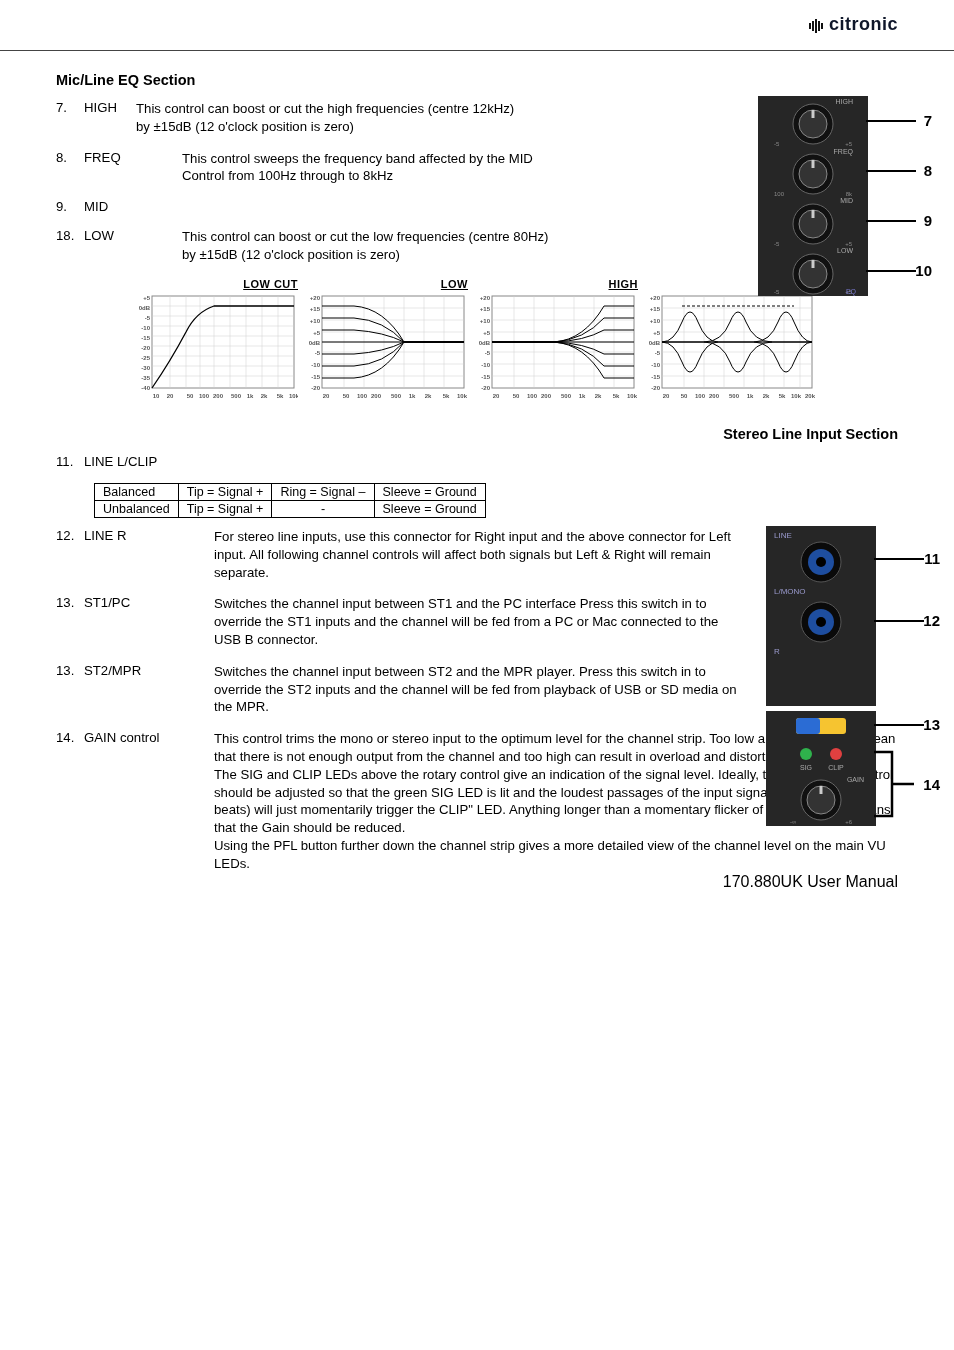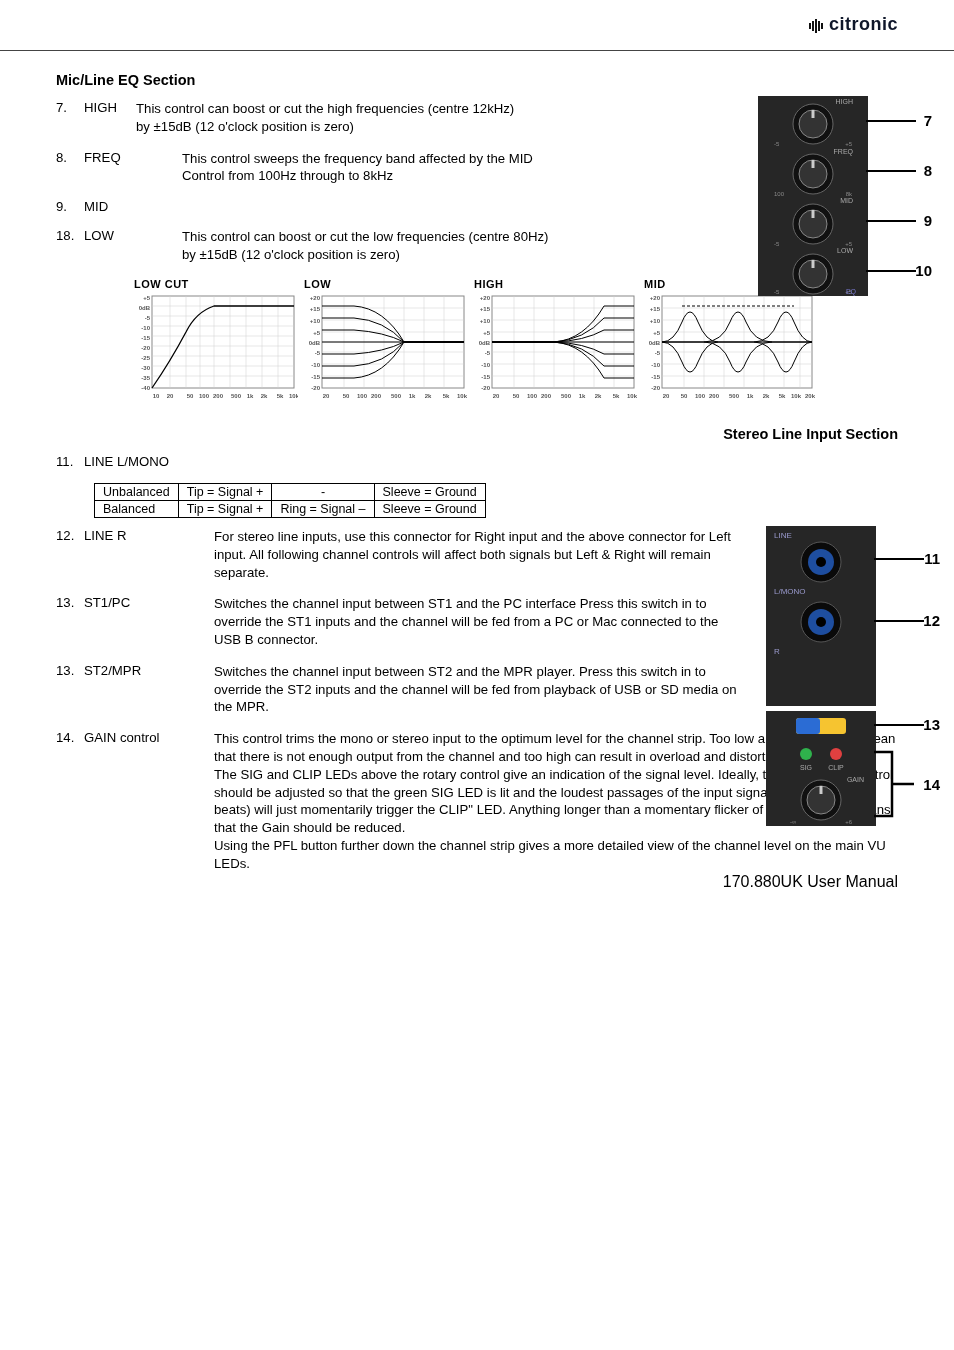--- a/index.html
+++ b/index.html
@@ -31,21 +31,21 @@
 
   .knob-panel { position:absolute; top:96px; right:56px; width:140px;}
   .knob-panel .ptr { position:absolute; left:108px; width:50px; height:0; border-top:2.5px solid #000;}
   .knob-panel .pnum { position:absolute; right:-34px; font-weight:bold; font-size:15px;}
 
   .stereo-panel { position:absolute; top:526px; right:48px; width:140px;}
   .stereo-panel .ptr { position:absolute; left:108px; width:50px; height:0; border-top:2.5px solid #000;}
   .stereo-panel .pnum { position:absolute; right:-34px; font-weight:bold; font-size:15px;}
 
   .graphs { display:flex; gap:6px; margin:4px 0 8px 78px;}
-  .graph-box { text-align:left; font-size:11px; font-weight:bold;}
+  .graph-box { text-align:right; font-size:11px; font-weight:bold;text-decoration:underline;}
   .graph-box .title{ margin-bottom:2px; letter-spacing:.5px;}
 
   table.sig { border-collapse: collapse; margin:2px 0 10px 38px; font-size:12.5px;}
   table.sig td { border:1px solid #000; padding:1px 8px; }
 
   .footer { position:absolute; bottom:16px; right:56px; font-size:16px; }
 
 </style>
 </head>
 <body>
@@ -353,35 +353,35 @@
           <text x="166" y="106">20k</text>
         </g>
     </svg>
   </div>
 </div>
 
 <h2 class="stereo">Stereo Line Input Section</h2>
 
 <div class="item">
   <div class="num">11.</div>
-  <div class="label wide">LINE L/MONO</div>
+  <div class="label wide">LINE L/CLIP</div>
 </div>
 
 <table class="sig">
   <tbody>
       <tr>
+    <td>Balanced</td>
+    <td>Tip =  Signal +</td>
+    <td>Ring =  Signal –</td>
+    <td>Sleeve = Ground</td>
+  </tr>
+  <tr>
     <td>Unbalanced</td>
     <td>Tip =  Signal +</td>
     <td style="text-align:center">-</td>
-    <td>Sleeve = Ground</td>
-  </tr>
-  <tr>
-    <td>Balanced</td>
-    <td>Tip =  Signal +</td>
-    <td>Ring =  Signal –</td>
     <td>Sleeve = Ground</td>
   </tr>
 </tbody>
   </table>
 
 <div class="item">
   <div class="num">12.</div>
   <div class="label wide">LINE R</div>
   <div class="body">
     <span>For stereo line inputs, use this connector for Right input and the above connector for Left input. All following channel controls will affect both signals but Left &amp; Right will remain separate.</span>

